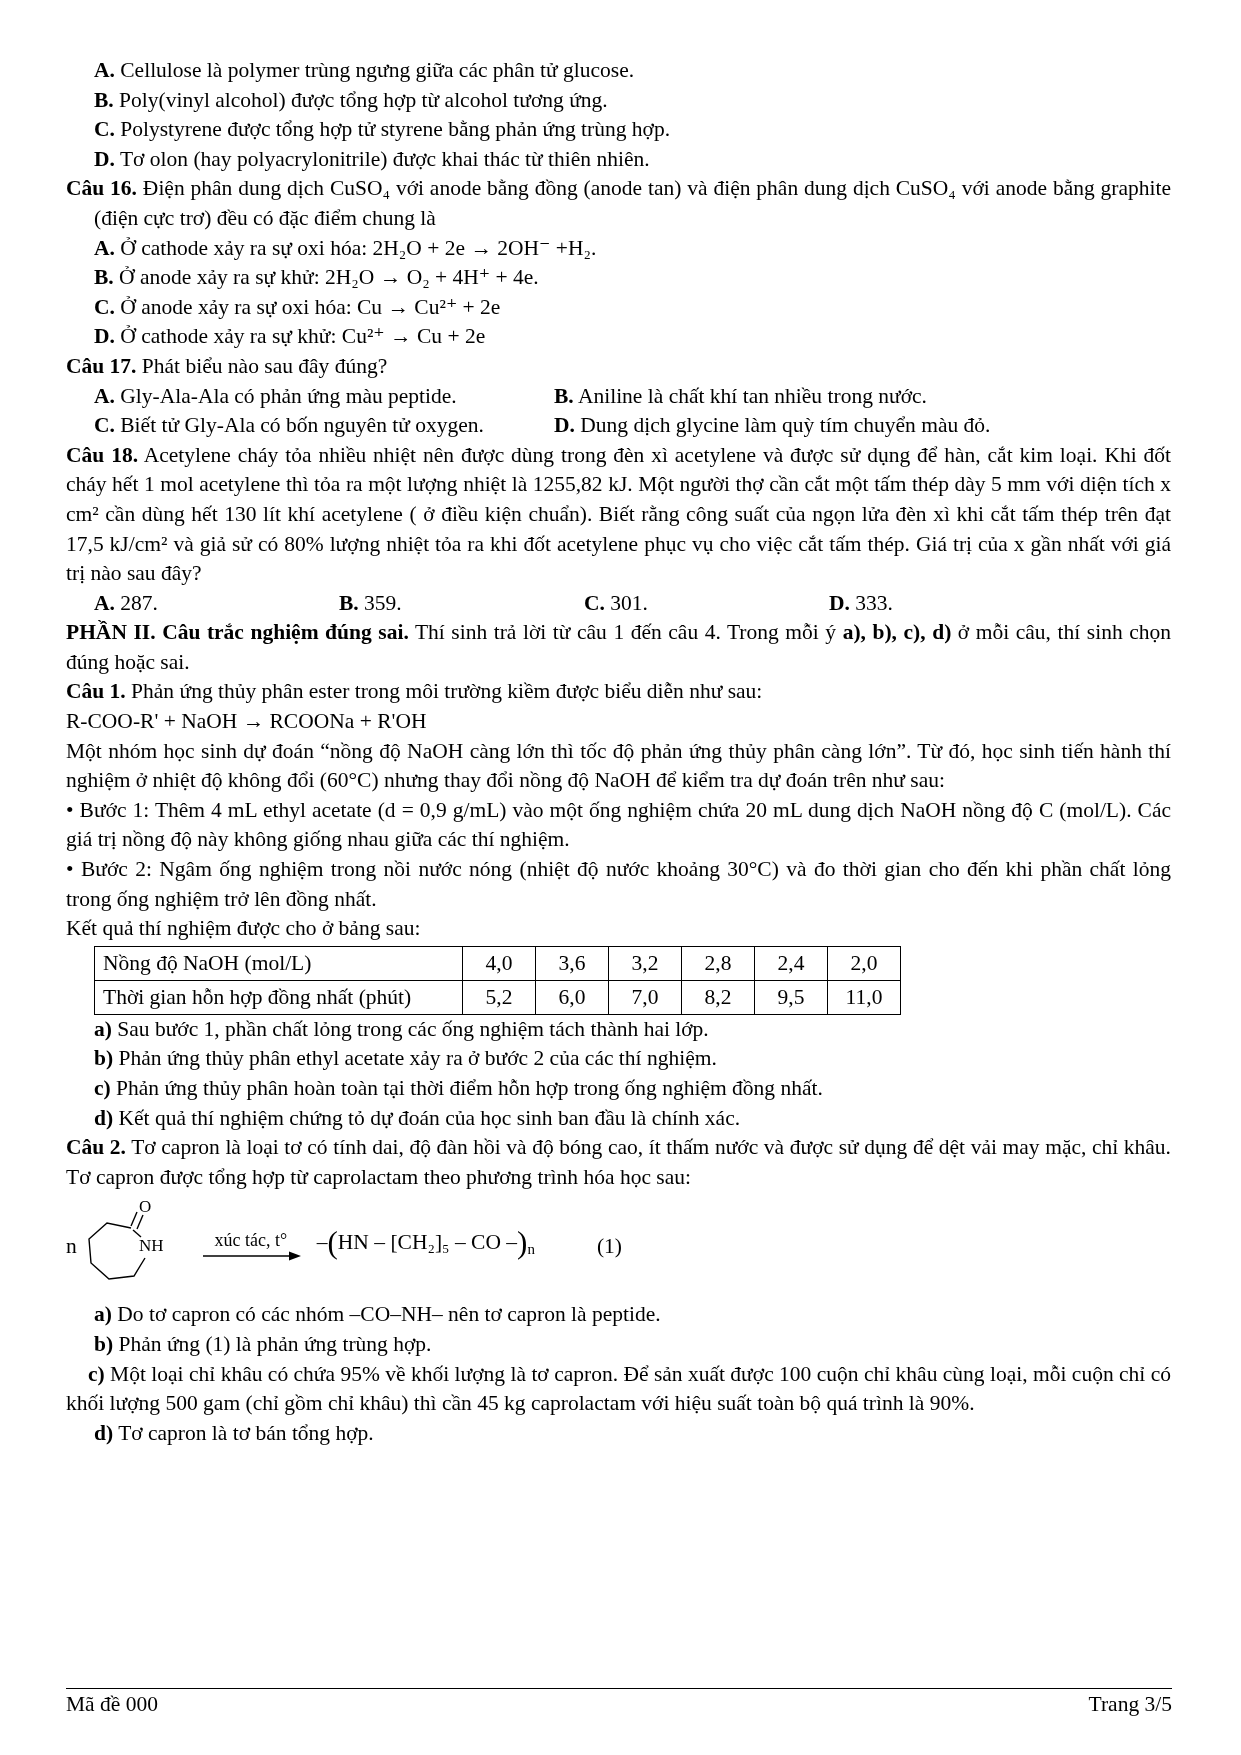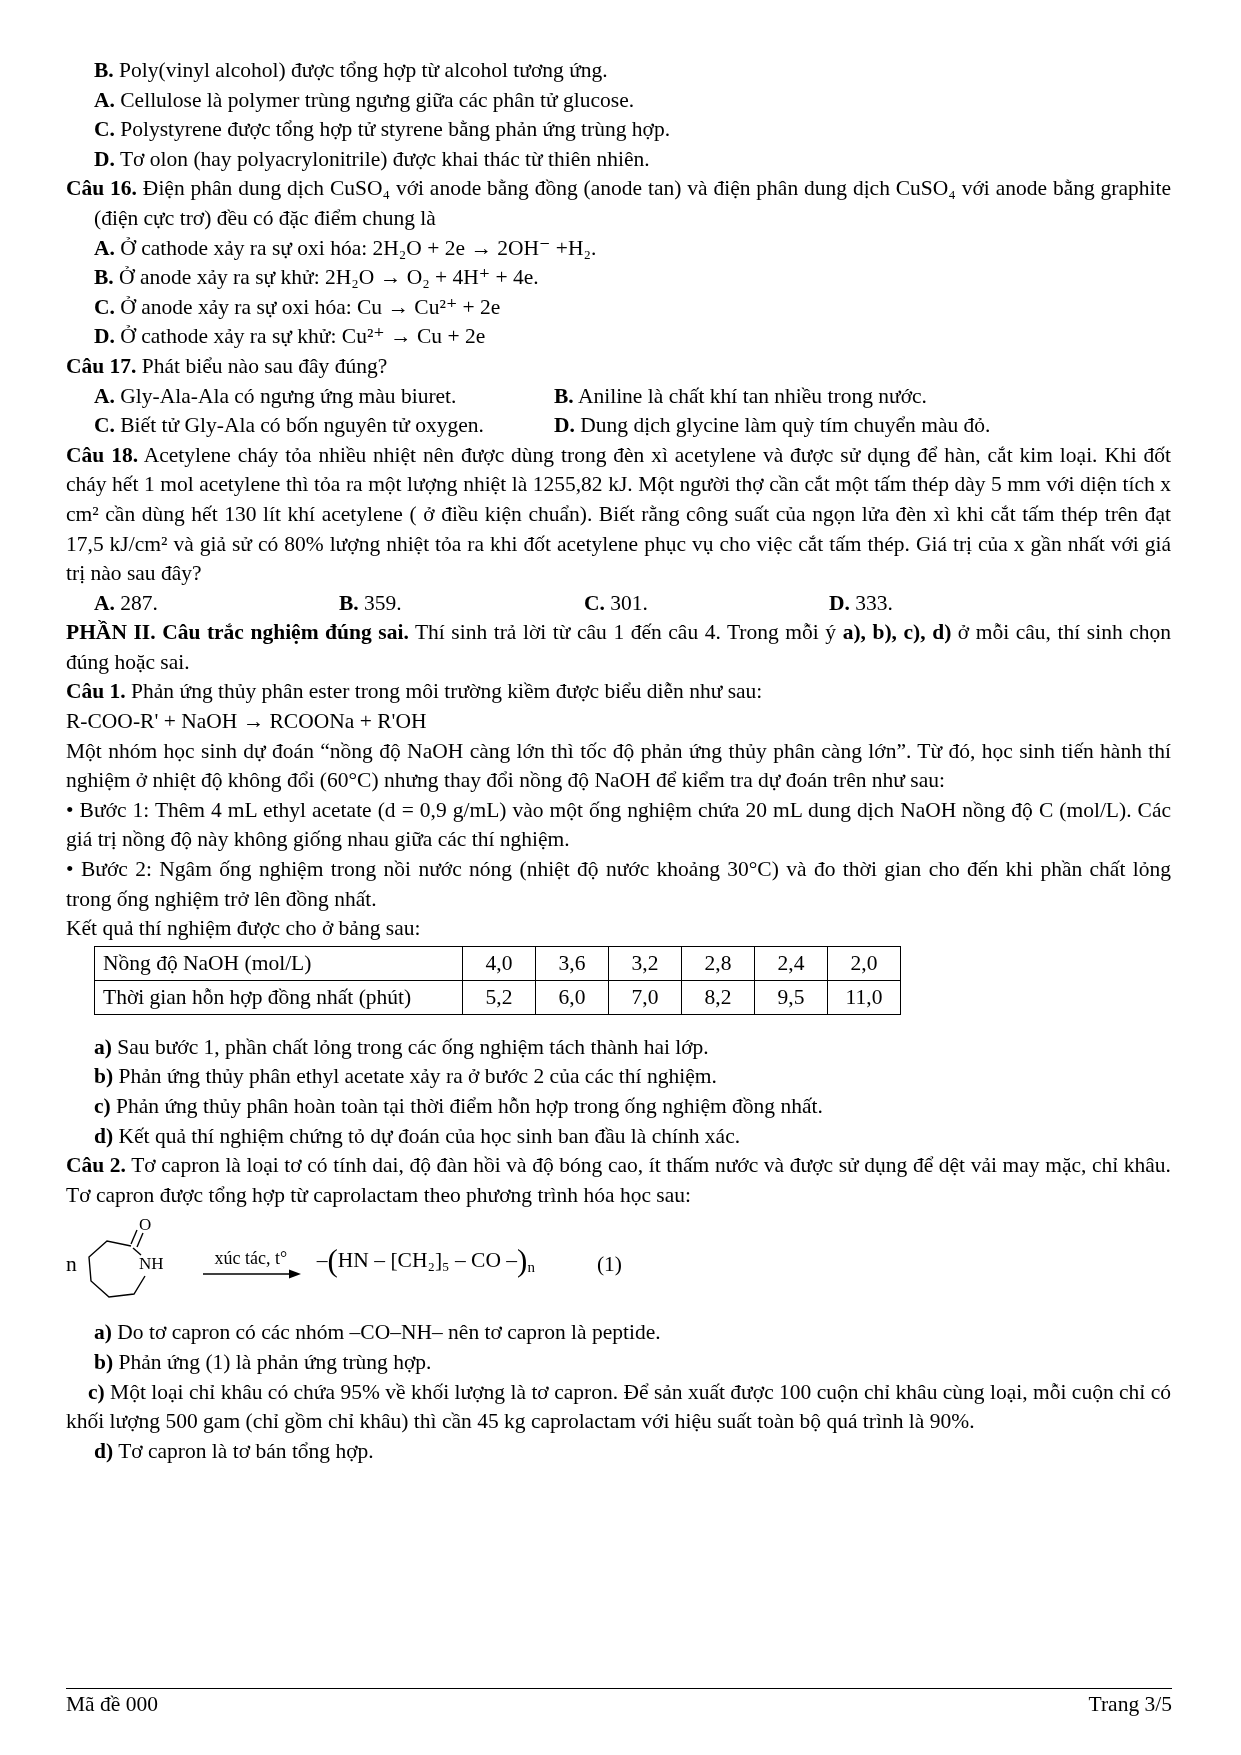--- a/index.html
+++ b/index.html
@@ -17,21 +17,21 @@
   .hang { padding-left: 28px; text-indent: -28px; }
   .opt { padding-left: 28px; text-align: left; }
   .optrow { display: flex; padding-left: 28px; }
   .optrow .cell1 { width: 460px; flex: 0 0 auto; }
   .optrow .cell2 { flex: 1; }
   .ansrow { display: flex; padding-left: 28px; }
   .ansrow .anscell { width: 245px; flex: 0 0 auto; }
   .eqline { text-align: left; }
   .item { padding-left: 28px; text-align: left; }
   .item-wrap { text-indent: 22px; }
-  table.data { border-collapse: collapse; margin: 2px 0 18px 28px; }
+  table.data { border-collapse: collapse; margin: 2px 0 0 28px; }
   table.data td { border: 1.6px solid #000; height: 34px; padding: 0 8px; }
   td.lbl { width: 368px; text-align: left; }
   td.val { width: 73px; text-align: center; }
   .eq-block { display: flex; align-items: center; height: 108px; text-align: left; }
   .eq-n { margin-right: 4px; }
   .ring line, .ring path { stroke: #000; stroke-width: 1.4; fill: none; }
   .svgtxt { font-size: 17px; font-family: "Liberation Serif", "DejaVu Serif", serif; fill: #000; }
   .arrow { display: inline-flex; flex-direction: column; align-items: center; margin: 0 16px; }
   .arrow-label { font-size: 18px; line-height: 18px; margin-bottom: 1px; }
   .arrow svg polygon { fill: #000; }
@@ -44,34 +44,34 @@
     position: absolute; left: 66px; right: 69px; top: 1688px;
     border-top: 1.6px solid #000;
     display: flex; justify-content: space-between; padding-top: 1px;
   }
 </style>
 </head>
 <body>
 
 <div class="page">
 
+  <div class="opt"><b>A.</b> <span>Cellulose là polymer trùng ngưng giữa các phân tử glucose.</span></div>
   <div class="opt"><b>B.</b> <span>Poly(vinyl alcohol) được tổng hợp từ alcohol tương ứng.</span></div>
-  <div class="opt"><b>A.</b> <span>Cellulose là polymer trùng ngưng giữa các phân tử glucose.</span></div>
   <div class="opt"><b>C.</b> <span>Polystyrene được tổng hợp tử styrene bằng phản ứng trùng hợp.</span></div>
   <div class="opt"><b>D.</b> <span>Tơ olon (hay polyacrylonitrile) được khai thác từ thiên nhiên.</span></div>
 
   <p class="para hang"><b>Câu 16.</b> <span>Điện phân dung dịch CuSO₄ với anode bằng đồng (anode tan) và điện phân dung dịch CuSO₄ với anode bằng graphite (điện cực trơ) đều có đặc điểm chung là</span></p>
   <div class="opt"><b>A.</b> <span>Ở cathode xảy ra sự oxi hóa: 2H₂O + 2e → 2OH⁻ +H₂.</span></div>
   <div class="opt"><b>B.</b> <span>Ở anode xảy ra sự khử: 2H₂O → O₂ + 4H⁺ + 4e.</span></div>
   <div class="opt"><b>C.</b> <span>Ở anode xảy ra sự oxi hóa: Cu → Cu²⁺ + 2e</span></div>
   <div class="opt"><b>D.</b> <span>Ở cathode xảy ra sự khử: Cu²⁺ → Cu + 2e</span></div>
 
   <p class="para"><b>Câu 17.</b> <span>Phát biểu nào sau đây đúng?</span></p>
   <div class="optrow">
-    <div class="cell1"><b>A.</b> <span>Gly-Ala-Ala có ngưng ứng màu biuret.</span></div>
+    <div class="cell1"><b>A.</b> <span>Gly-Ala-Ala có phản ứng màu peptide.</span></div>
     <div class="cell2"><b>B.</b> <span>Aniline là chất khí tan nhiều trong nước.</span></div>
   </div>
   <div class="optrow">
     <div class="cell1"><b>C.</b> <span>Biết tử Gly-Ala có bốn nguyên tử oxygen.</span></div>
     <div class="cell2"><b>D.</b> <span>Dung dịch glycine làm quỳ tím chuyển màu đỏ.</span></div>
   </div>
 
   <p class="para"><b>Câu 18.</b> <span>Acetylene cháy tỏa nhiều nhiệt nên được dùng trong đèn xì acetylene và được sử dụng để hàn, cắt kim loại. Khi đốt cháy hết 1 mol acetylene thì tỏa ra một lượng nhiệt là 1255,82 kJ. Một người thợ cần cắt một tấm thép dày 5 mm với diện tích x cm² cần dùng hết 130 lít khí acetylene ( ở điều kiện chuẩn). Biết rằng công suất của ngọn lửa đèn xì khi cắt tấm thép trên đạt 17,5 kJ/cm² và giả sử có 80% lượng nhiệt tỏa ra khi đốt acetylene phục vụ cho việc cắt tấm thép. Giá trị của x gần nhất với giá trị nào sau đây?</span></p>
   <div class="ansrow">
     <div class="anscell"><b>A.</b> <span>287.</span></div>

